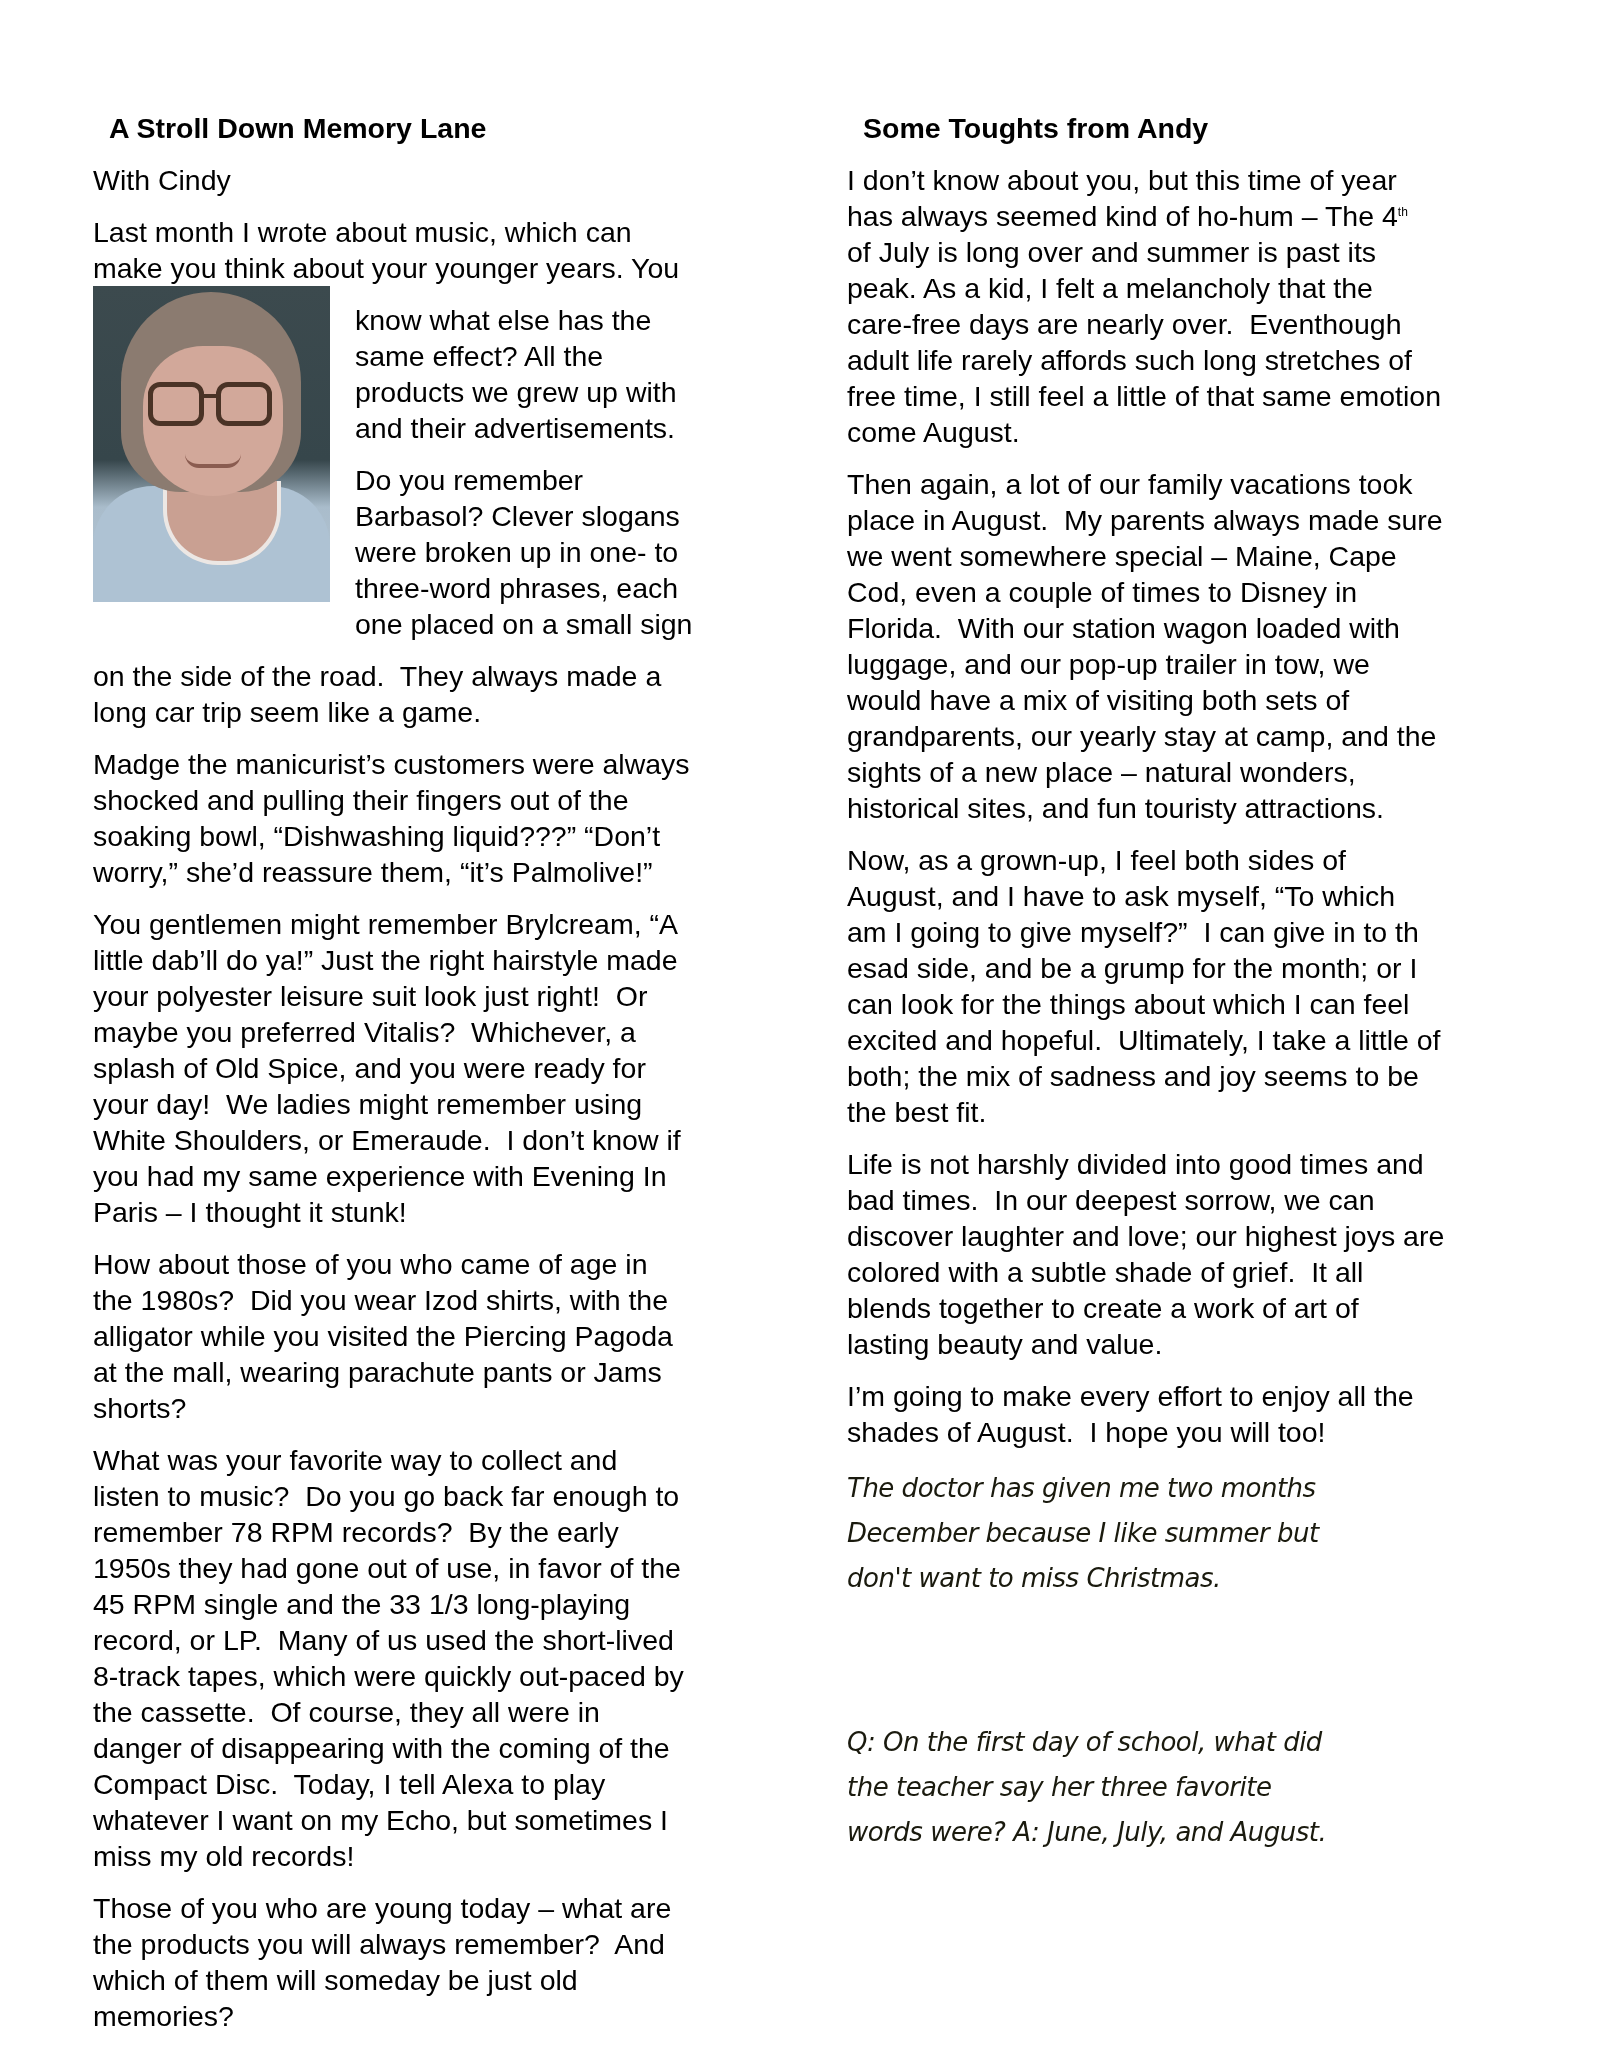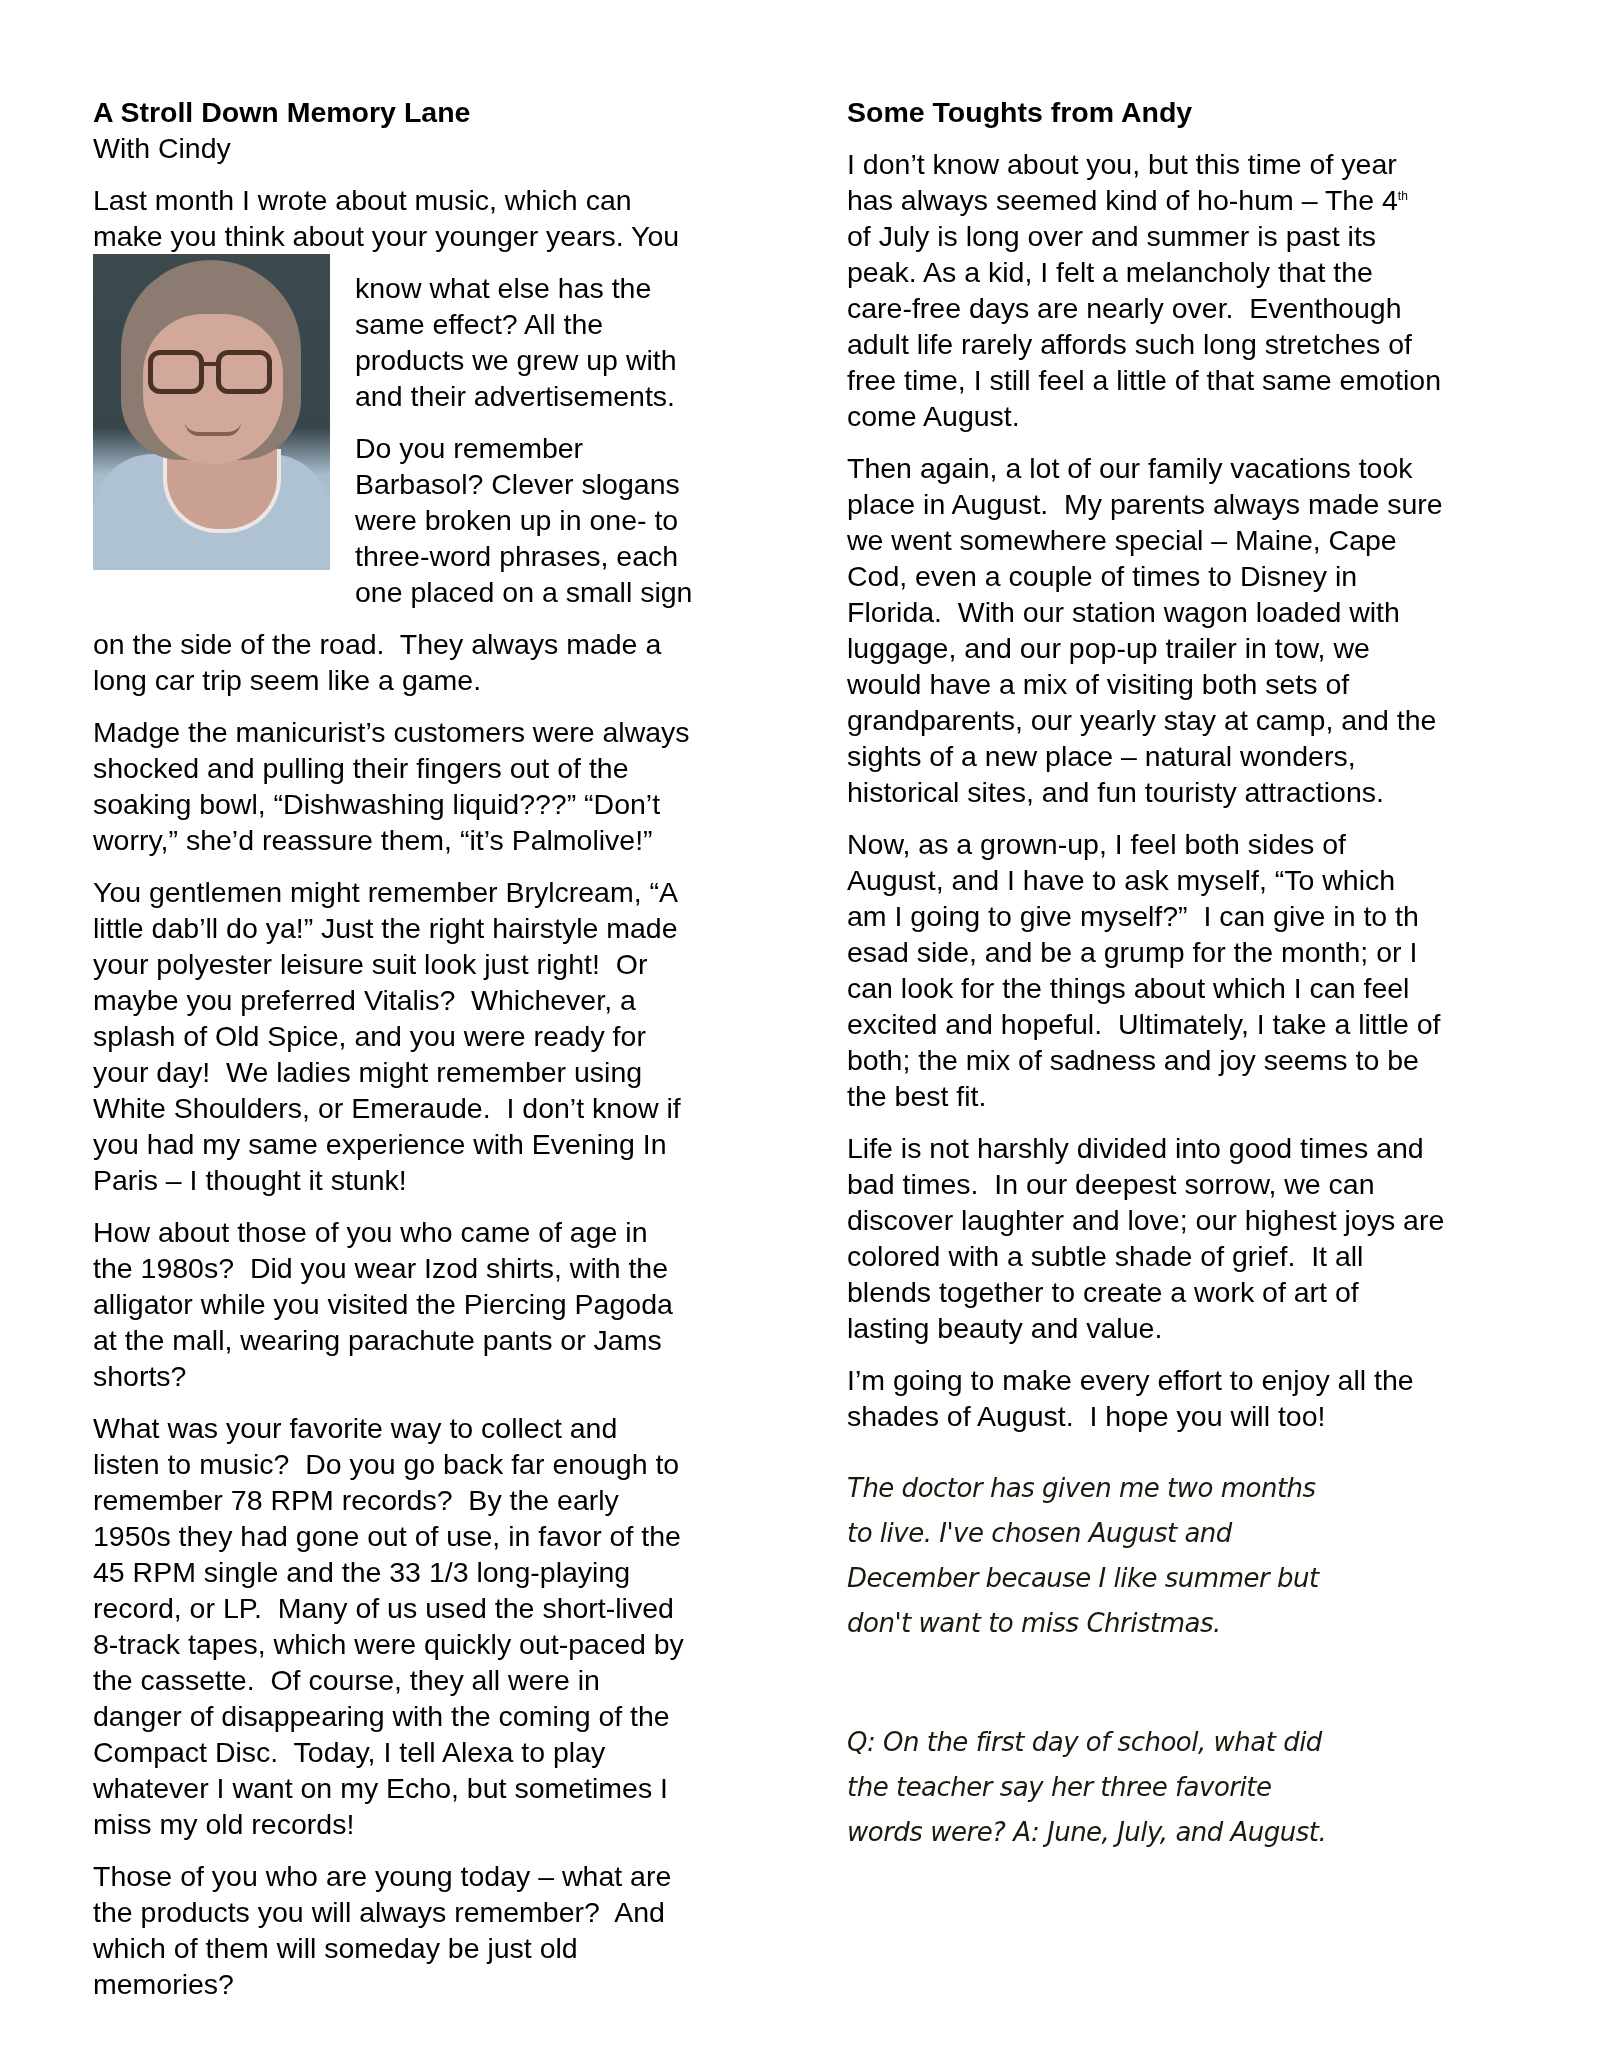--- a/index.html
+++ b/index.html
@@ -1,20 +1,20 @@
 <!DOCTYPE html>
 <html><head>
 <meta charset="utf-8">
 <style>
   html, body { margin: 0; padding: 0; background: #ffffff; }
   body { width: 1600px; height: 2071px; position: relative; overflow: hidden; color: #000; }
   .col { position: absolute; font-family: "Liberation Sans", sans-serif; font-size: 28.5px; line-height: 36px; }
   .col-left { left: 93px; top: 94px; width: 680px; }
   .col-right { left: 847px; top: 94px; width: 690px; }
-  .title { font-weight: bold; margin: 0; }
+  .title { font-weight: bold; margin: 16px; }
   .byline { margin: 0 0 14px 0; }
   .para { margin: 16px 0 14px 0; }
   .line { display: block; white-space: pre; }
   .photo {
     float: left; width: 237px; height: 316px; margin: 0 25px 8px 0;
     position: relative; overflow: hidden;
     background: linear-gradient(180deg, #3c4a4e 0%, #36464b 55%, #a9bccb 70%, #b8c8d6 100%);
   }
   .photo .hair { position: absolute; left: 28px; top: 6px; width: 180px; height: 200px; border-radius: 90px 90px 60px 60px; background: #8b7b70; }
   .photo .face { position: absolute; left: 50px; top: 60px; width: 140px; height: 150px; border-radius: 60px 60px 70px 70px; background: #d2a89a; }
@@ -171,21 +171,20 @@
   </div>
 
   <div class="para">
     <span class="line">I’m going to make every effort to enjoy all the</span>
     <span class="line">shades of August.  I hope you will too!</span>
   </div>
 </div>
 
 <div class="joke joke-1">
   <span class="line">The doctor has given me two months</span>
-  <span class="line">to live. I've chosen August and</span>
   <span class="line">December because I like summer but</span>
   <span class="line">don't want to miss Christmas.</span>
 </div>
 
 <div class="joke joke-2">
   <span class="line">Q: On the first day of school, what did</span>
   <span class="line">the teacher say her three favorite</span>
   <span class="line">words were? A: June, July, and August.</span>
 </div>
 

